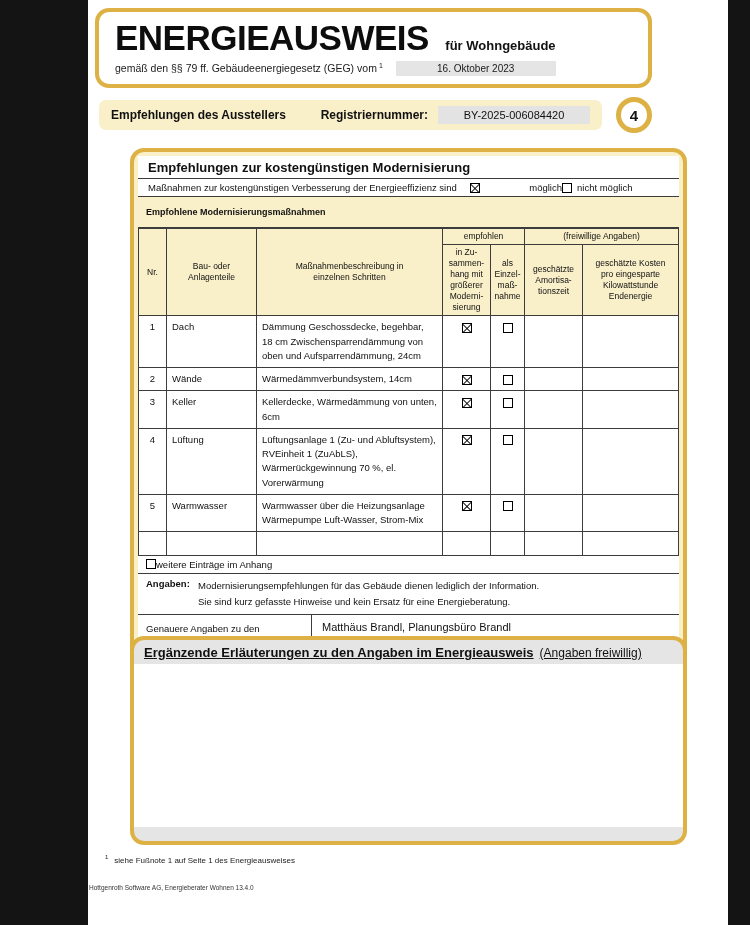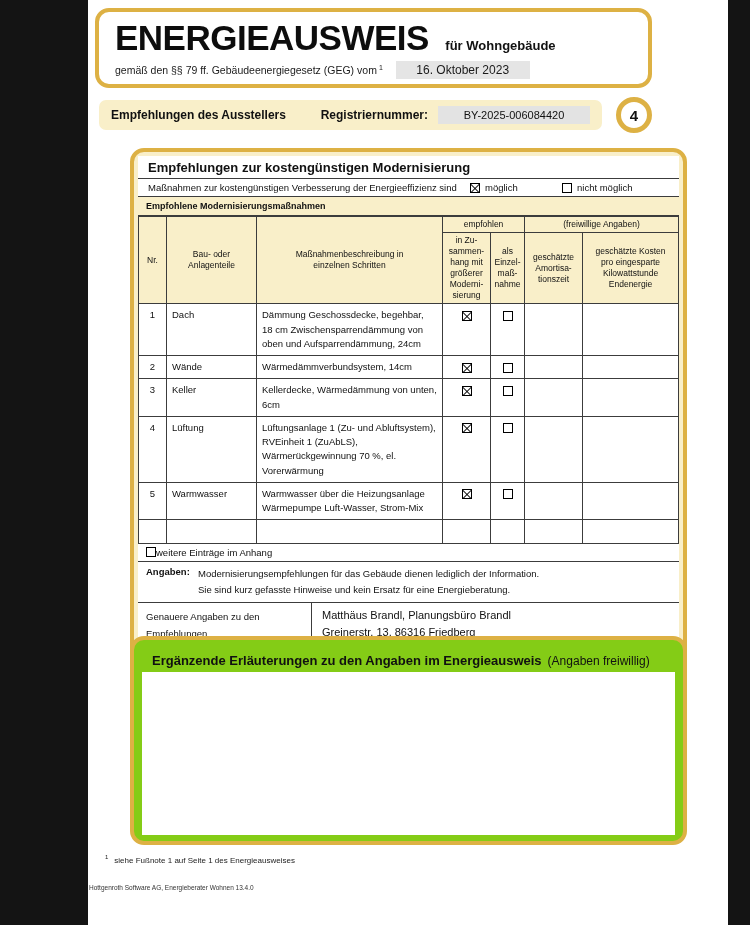--- a/index.html
+++ b/index.html
@@ -11,37 +11,37 @@
   .goldbox { position:absolute; border:4px solid #ddb144; border-radius:14px; background:#fff; box-sizing:border-box; }
   .creambox { background:#f9efc9;margin-left:35px; }
 
   
   .header-box { left:7px; top:8px; width:557px; height:80px; padding:6px 16px 4px 16px; }
   .title-line { white-space:nowrap; }
   .main-title { display:inline; font-size:35px; font-weight:bold; letter-spacing:-0.5px; color:#0d0d0d; }
   .building-type { display:inline; font-size:13px; font-weight:bold; margin-left:12px; }
   .law-line { margin-top:3px; font-size:10.5px; color:#1a1a1a; }
   .law-sup { font-size:7px; vertical-align:super; margin-left:2px; }
-  .date-box { display:inline-block; background:#e5e5e5; min-width:118px; text-align:center; padding:2px 8px; margin-left:10px; font-size:12px; }
+  .date-box { display:inline-block; background:#e5e5e5; min-width:118px; text-align:center; padding:2px 21px; margin-left:10px; font-size:10px; }
 
   
   .meta-bar { position:absolute; left:11px; top:100px; width:503px; height:30px; background:#f9efc9; border-radius:7px; display:flex; align-items:center; padding:0 12px; box-sizing:border-box; }
   .meta-title { font-weight:bold; font-size:12px; }
   .registry-label { font-weight:bold; font-size:12px; margin-left:auto; }
   .registry-box { background:#e3e3e3; min-width:128px; text-align:center; font-size:11px; padding:3px 12px; margin-left:10px; }
   .page-circle { position:absolute; left:528px; top:97px; width:26px; height:26px; border:5px solid #ddb144; border-radius:50%; background:#fff; display:flex; align-items:center; justify-content:center; font-size:15px; font-weight:bold; }
 
   
   .reco-box { left:7px; top:148px; width:557px; background:#f9efc9; padding:4px; }
   .row-title { background:#fff; font-weight:bold; font-size:13px; padding:4px 10px 3px 10px; border-bottom:1px solid #3c3c3c; }
   .row-possible { background:#fff; display:flex; align-items:center; font-size:9.5px; padding:3px 10px; border-bottom:1px solid #3c3c3c; }
   .row-possible .statement { flex:0 0 322px; }
   .opt { display:flex; align-items:center; gap:5px; }
-  .opt1 { flex:0 0 92px; }
-  .row-subhead { font-weight:bold; font-size:9px; padding:4px 8px; border-bottom:1px solid #3c3c3c; }
+  .opt1 { flex:0 0 92px;justify-content:space-between; }
+  .row-subhead { font-weight:bold; font-size:9px; padding:10px 8px; border-bottom:1px solid #3c3c3c; }
 
   table.reco { width:100%; border-collapse:collapse; table-layout:fixed; background:#fff; }
   table.reco th, table.reco td { border:1px solid #3c3c3c; box-sizing:border-box; }
   table.reco th { background:#f9efc9; font-weight:normal; font-size:8.5px; line-height:1.3; text-align:center; vertical-align:middle; padding:2px 2px; }
   th.h-group { height:15px; }
   table.reco td { font-size:9.5px; line-height:1.5; vertical-align:top; padding:4px 5px; background:#fff; }
   td.c-nr { text-align:center; }
   td.c-cb { text-align:center; padding-top:6px; }
   .pre { white-space:pre-line; }
   tr.empty-row td { height:20px; }
@@ -54,21 +54,21 @@
 
   .row-more { background:#fff; font-size:9.5px; padding:3px 8px; border-bottom:1px solid #3c3c3c; display:flex; align-items:center; }
   .row-note { background:#fff; display:flex; font-size:9.5px; padding:4px 8px; border-bottom:1px solid #3c3c3c; }
   .note-label { font-weight:bold; flex:0 0 52px; }
   .note-lines { line-height:1.7; }
   .row-details { background:#fff; display:flex; }
   .details-label { flex:0 0 174px; border-right:1px solid #3c3c3c; padding:5px 8px; font-size:9.5px; line-height:1.8; box-sizing:border-box; }
   .details-value { flex:1; padding:4px 10px; font-size:11px; line-height:1.6; }
 
   
-  .notes-box { left:7px; top:636px; width:557px; height:209px; background:#84cc16; padding:8px; }
+  .notes-box { left:7px; top:636px; width:557px; height:209px; background:#e5e5e5; padding:0;text-decoration:underline; }
   .notes-title { padding:5px 10px 4px 10px; font-size:13px; }
   .notes-title b { font-weight:bold; }
   .notes-suffix { font-weight:normal; font-size:12px; margin-left:6px; }
   .notes-content { background:#fff; height:163px; }
 
   
   .footnote { position:absolute; left:17px; top:854px; font-size:8px; color:#222; }
   .footnote .fn-sup { font-size:6px; vertical-align:super; margin-right:6px; }
   .doc-footer { position:absolute; left:1px; top:884px; font-size:6.5px; color:#333; }
 </style>

